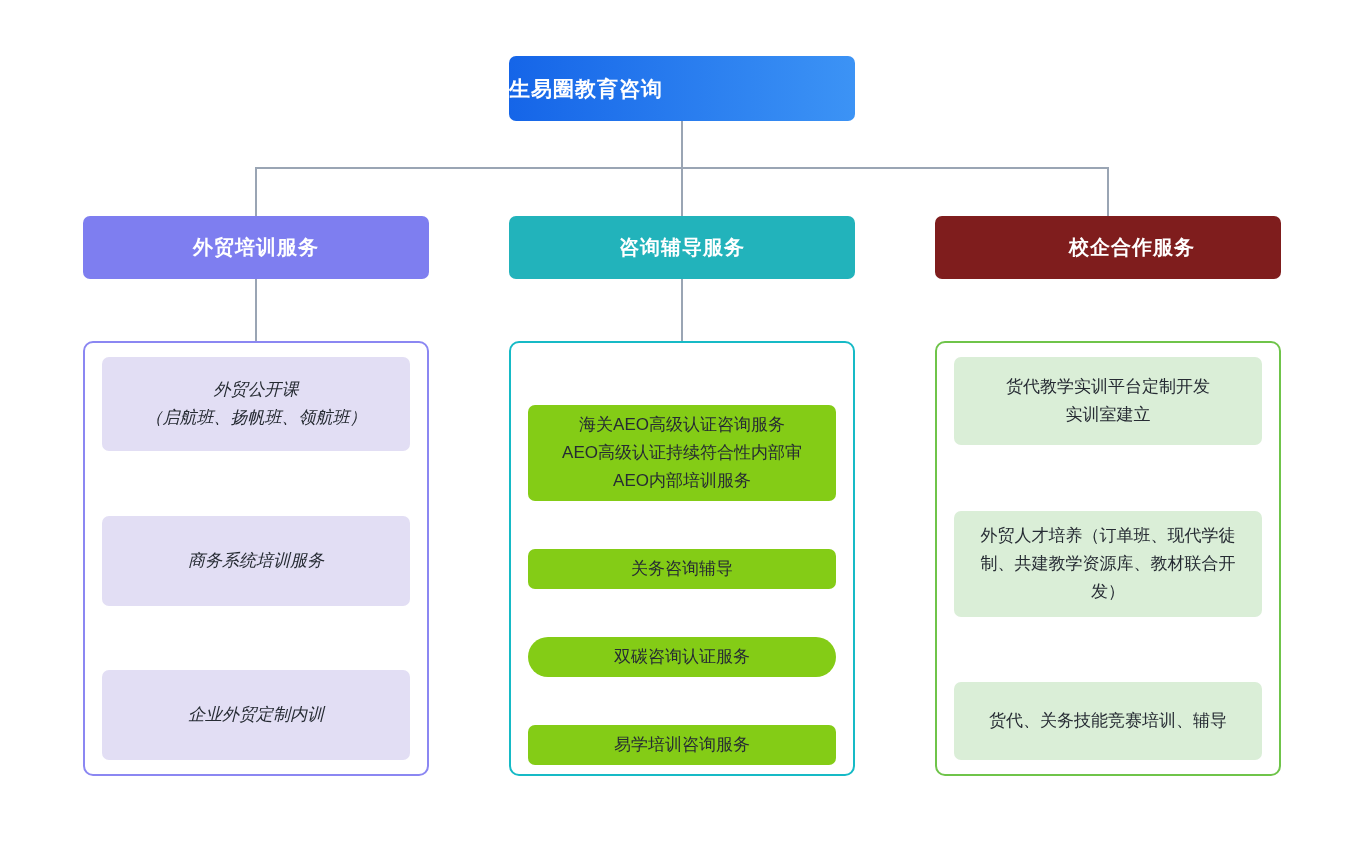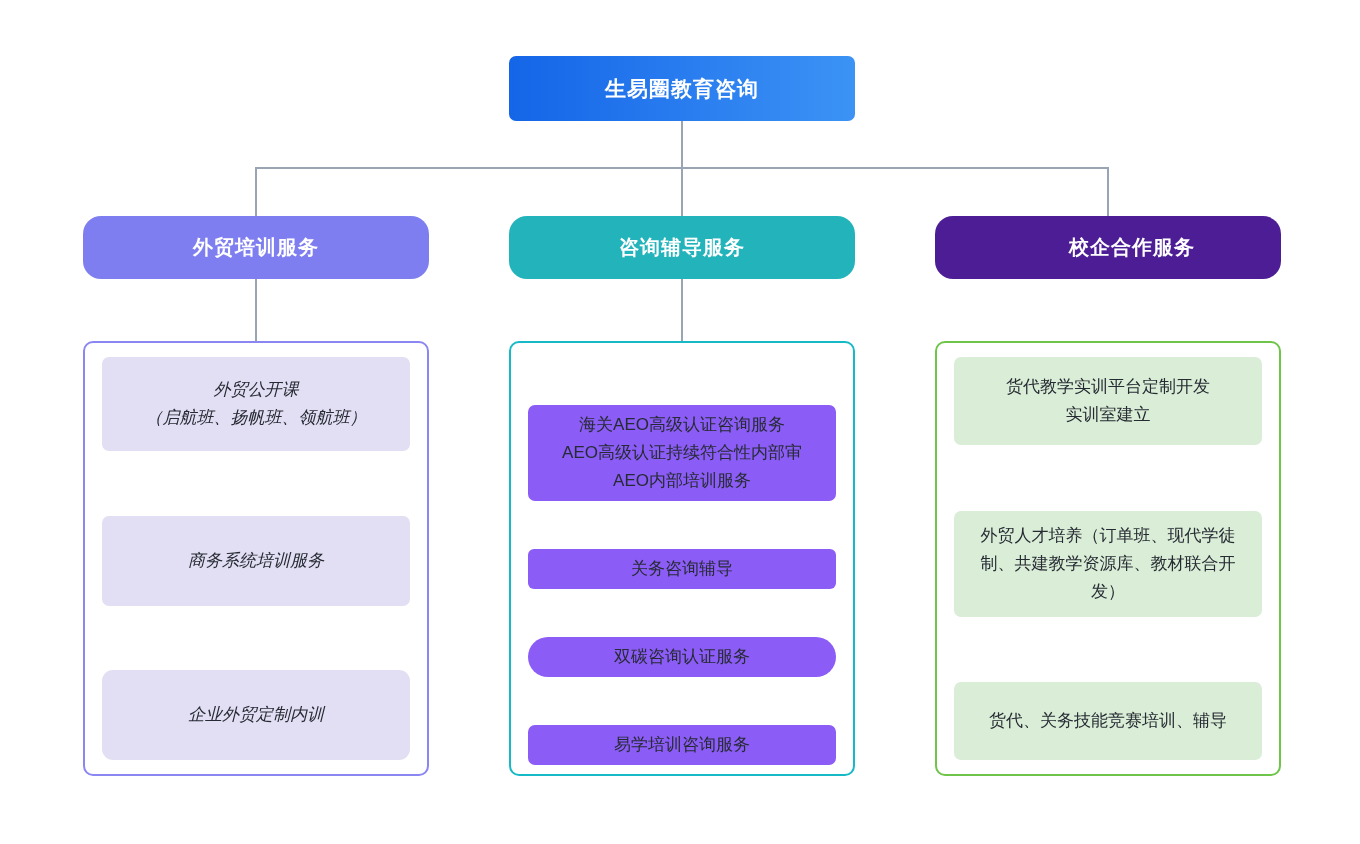--- a/index.html
+++ b/index.html
@@ -44,41 +44,41 @@
   
   .root-node {
     position: absolute;
     left: 509px;
     top: 56px;
     width: 346px;
     height: 65px;
     border-radius: 7px;
     display: flex;
     align-items: center;
-    justify-content: center;
+    justify-content: flex-start;
     color: #ffffff;
     font-size: 21px;
     font-weight: bold;
     letter-spacing: 1px;
   }
 
   
   .column {
     position: absolute;
     top: 216px;
     width: 346px;
   }
   .column-1 { left: 83px; }
   .column-2 { left: 509px; }
   .column-3 { left: 935px; }
 
   .col-header {
     width: 346px;
     height: 63px;
-    border-radius: 18px;
+    border-radius: 7px;
     display: flex;
     align-items: center;
     justify-content: center;
     color: #ffffff;
     font-size: 20px;
     font-weight: bold;
     letter-spacing: 1px;
   }
 
   .col-body {
@@ -106,21 +106,21 @@
     padding: 6px 12px;
     white-space: pre-line;
   }
 
   
   .col-1-body  { border-color: #8b87f2; }
   .col-1-card  { background: #e2def4; font-style: italic; }
 
   
   .col-2-body  { border-color: #16bac6; }
-  .col-2-card  { background: #8b5cf6; margin-top: 48px; }
+  .col-2-card  { background: #84cc16; margin-top: 48px; }
 
   
   .col-3-body  { border-color: #6fc44a; gap: 46px; }
   .col-3-card  { background: #daeed7; }
 </style>
 </head>
 <body>
 
 <div id="diagram-root">
 
@@ -143,40 +143,40 @@
   </div>
 
   <div class="column column-1">
     <div class="col-header" style="background:#7e7ef0;">
       <span>外贸培训服务</span>
     </div>
     <div class="col-body col-1-body">
       <div class="card col-1-card" style="height:94px;">外贸公开课
 （启航班、扬帆班、领航班）</div>
       <div class="card col-1-card" style="height:90px;">商务系统培训服务</div>
-      <div class="card col-1-card" style="height:90px;border-radius:11px;">企业外贸定制内训</div>
+      <div class="card col-1-card" style="height:90px;">企业外贸定制内训</div>
     </div>
   </div>
 
   <div class="column column-2">
     <div class="col-header" style="background:#22b3bb;">
       <span>咨询辅导服务</span>
     </div>
     <div class="col-body col-2-body">
       <div class="card col-2-card" style="height:110px;">海关AEO高级认证咨询服务
 AEO高级认证持续符合性内部审
 AEO内部培训服务</div>
-      <div class="card col-2-card" style="height:83px;border-radius:6px;">关务咨询辅导</div>
+      <div class="card col-2-card" style="height:83px;">关务咨询辅导</div>
       <div class="card col-2-card" style="height:83px;border-radius:27px;">双碳咨询认证服务</div>
       <div class="card col-2-card" style="height:83px;">易学培训咨询服务</div>
     </div>
   </div>
 
   <div class="column column-3">
-    <div class="col-header" style="background:#4c1d95;padding-left:48px;">
+    <div class="col-header" style="background:#7f1d1d;padding-left:48px;">
       <span>校企合作服务</span>
     </div>
     <div class="col-body col-3-body">
       <div class="card col-3-card" style="height:88px;">货代教学实训平台定制开发
 实训室建立</div>
       <div class="card col-3-card" style="height:106px;">外贸人才培养（订单班、现代学徒制、共建教学资源库、教材联合开发）</div>
       <div class="card col-3-card" style="height:78px;">货代、关务技能竞赛培训、辅导</div>
     </div>
   </div>
 

